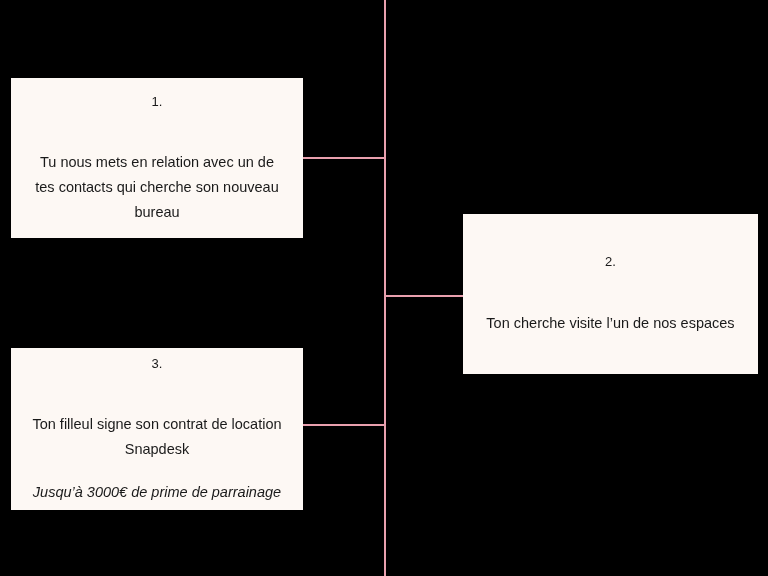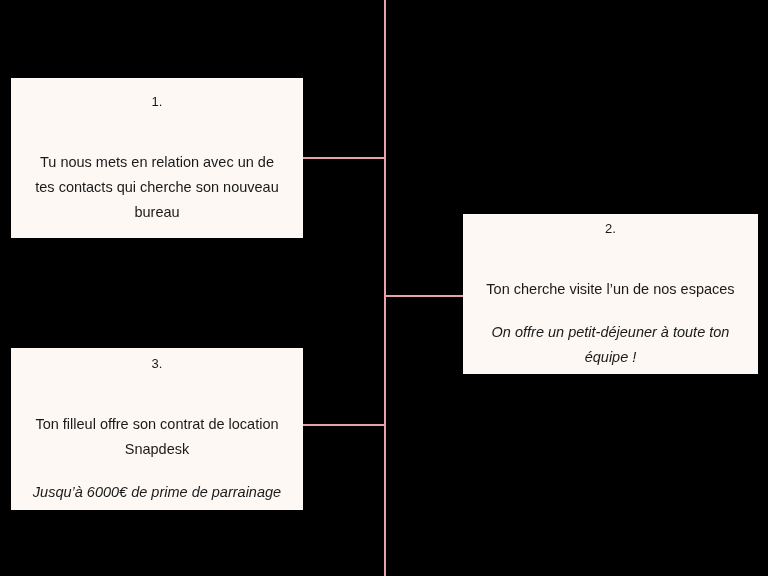--- a/index.html
+++ b/index.html
@@ -99,22 +99,21 @@
   <div class="hline" style="left:303px; top:424px; width:83px;"></div>
 
   <div class="card" id="card1">
     <div class="num">1.</div>
     <div class="body">Tu nous mets en relation avec un de tes contacts qui cherche son nouveau bureau</div>
   </div>
 
   <div class="card" id="card2">
     <div class="num">2.</div>
     <div class="body">Ton cherche visite l’un de nos espaces</div>
-    <div class="note">On offre un petit-déjeuner à toute ton équipe !</div>
   </div>
 
   <div class="card" id="card3">
     <div class="num">3.</div>
-    <div class="body">Ton filleul offre son contrat de location Snapdesk</div>
-    <div class="note">Jusqu’à 6000€ de prime de parrainage</div>
+    <div class="body">Ton filleul signe son contrat de location Snapdesk</div>
+    <div class="note">Jusqu’à 3000€ de prime de parrainage</div>
   </div>
 
 </div>
 
 </body></html>

